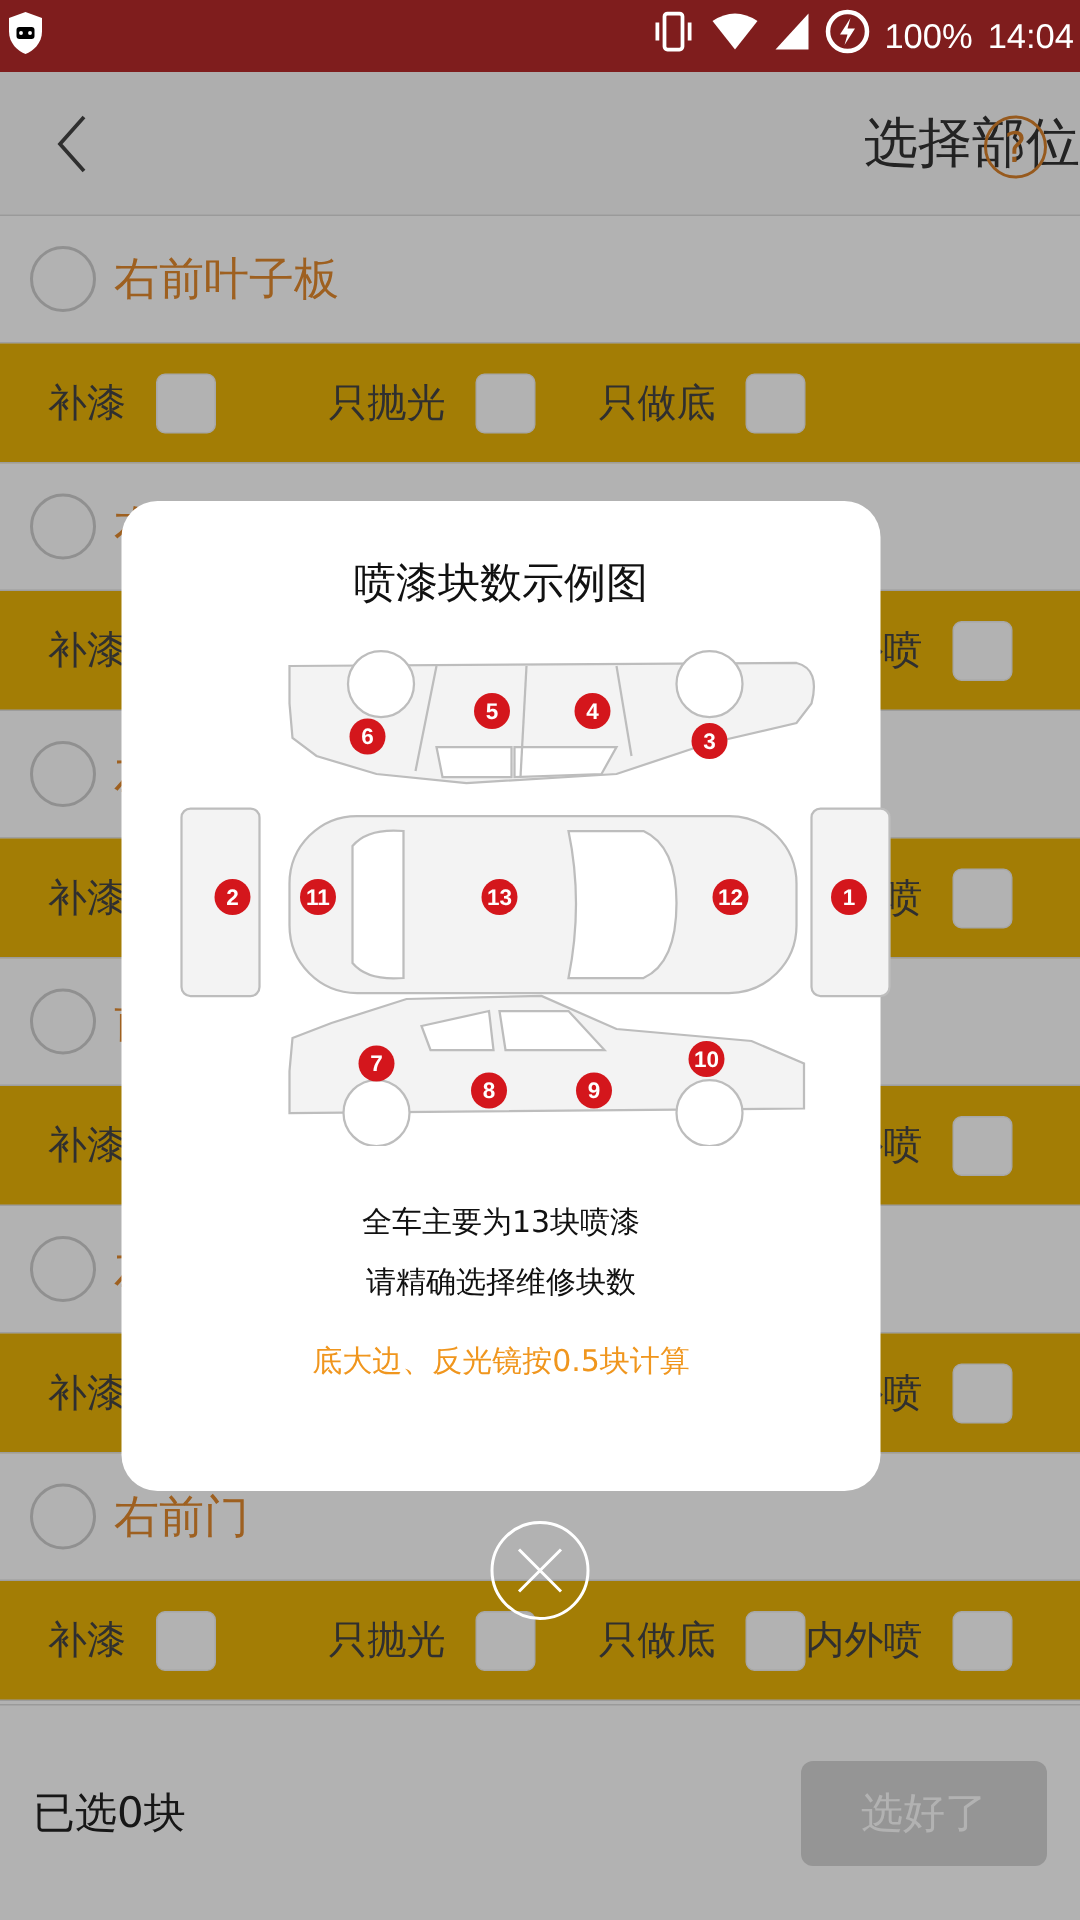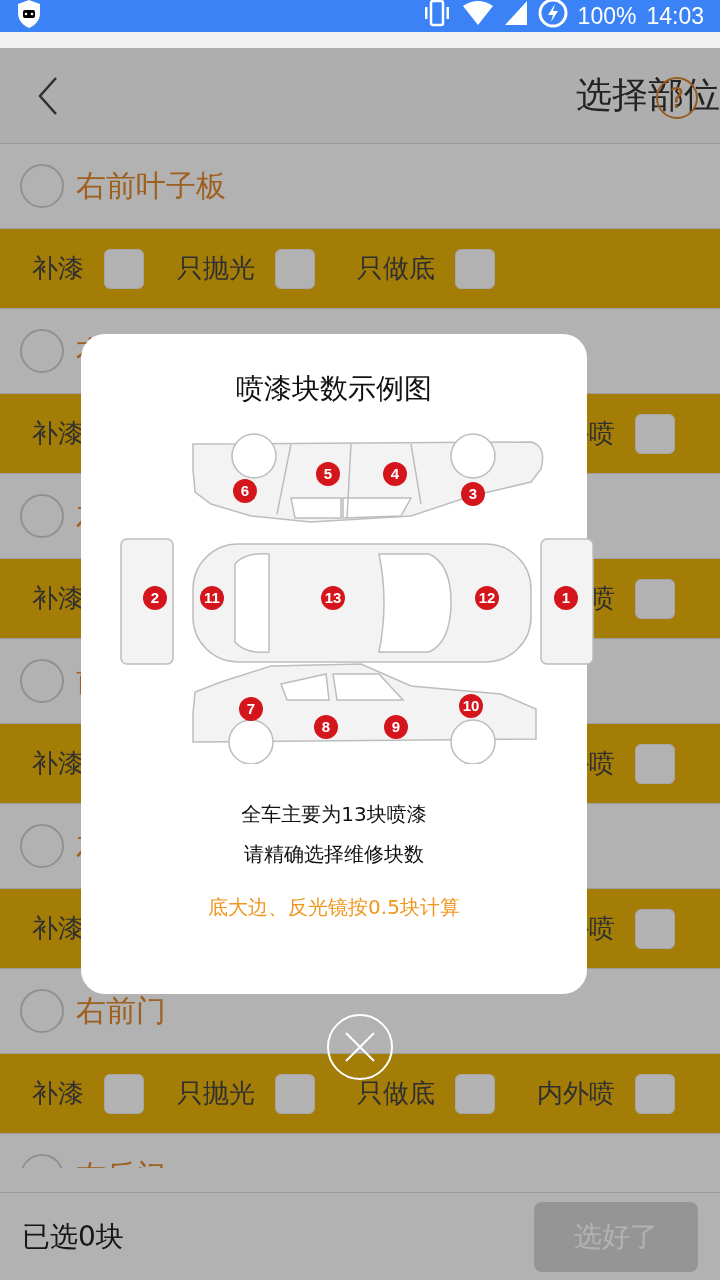--- a/index.html
+++ b/index.html
@@ -1,41 +1,41 @@
 <!DOCTYPE html>
 <html><head>
 <meta charset="utf-8">
 <style>
   * { box-sizing: border-box; margin: 0; padding: 0; }
   html, body { width: 720px; height: 1280px; overflow: hidden; }
   body { font-family: "DejaVu Sans", "Liberation Sans", sans-serif; background: #f2f2f2; position: relative; }
 
-  .statusbar { position: absolute; top: 0; left: 0; width: 720px; height: 32px; background: #3b82f6; color: #fff; display: flex; align-items: center; padding: 0 16px; }
+  .statusbar { position: absolute; top: 0; left: 0; width: 720px; height: 48px; background: #7f1d1d; color: #fff; display: flex; align-items: center; padding: 0 4px; }
   .statusbar .left { flex: 1; display: flex; align-items: center; }
   .statusbar .right { display: flex; align-items: center; gap: 10px; font-size: 23px; font-family: "Liberation Sans", sans-serif; }
   .sb-icon { display: inline-block; }
 
   .app { position: absolute; top: 48px; left: 0; width: 720px; height: 1232px; background: #fff; }
   .header { height: 96px; display: flex; align-items: center; justify-content: flex-end; position: relative; background: #fafafa; border-bottom: 1px solid #ddd; }
   .header .back { position: absolute; left: 30px; top: 28px; width: 40px; height: 40px; }
   .header .title { font-size: 36px; color: #333; }
   .header .help { position: absolute; right: 22px; top: 29px; width: 42px; height: 42px; border: 2px solid #d9822b; border-radius: 50%; color: #d9822b; font-size: 28px; display: flex; align-items: center; justify-content: center; }
 
   .list { position: absolute; top: 96px; left: 0; width: 720px; height: 1024px; overflow: hidden; }
   .part-head { height: 85px; display: flex; align-items: center; padding-left: 20px; background: #fff; border-bottom: 1px solid #e2e2e2; }
   .radio { width: 44px; height: 44px; border-radius: 50%; border: 2px solid #cfcfcf; margin-right: 12px; }
   .part-name { font-size: 30px; color: #e28a2e; }
   .part-opts { height: 80px; display: flex; align-items: center; background: #eab308; border-bottom: 1px solid #e0e0e0; padding-left: 32px; }
   .opt { display: flex; align-items: center; margin-right: 38px; }
   .opt-label { font-size: 26px; color: #444; }
   .opt-box { width: 40px; height: 40px; background: #fff; border-radius: 6px; margin-left: 20px; border: 1px solid #f0f0f0; }
   .opt.w2 { width: 145px; margin-right: 0; }
-  .opt.w3 { width: 180px; margin-right: 0; }
-
-  .bottombar { position: absolute; bottom: 0; left: 0; width: 720px; height: 88px; background: #fff; border-top: 1px solid #ddd; display: flex; align-items: center; padding: 0 22px; }
+  .opt.w3 { width: 180px; margin-right: 0; justify-content: flex-end; }
+
+  .bottombar { position: absolute; bottom: 0; left: 0; width: 720px; height: 144px; background: #fff; border-top: 1px solid #ddd; display: flex; align-items: center; padding: 0 22px; }
   .selected-count { font-size: 28px; color: #222; flex: 1; }
   .confirm-btn { width: 164px; height: 70px; border-radius: 8px; background: #d6d6d6; color: #fff; font-size: 28px; display: flex; align-items: center; justify-content: center; }
 
   .overlay { position: absolute; top: 48px; left: 0; width: 720px; height: 1232px; background: rgba(0,0,0,0.3); }
 
   .modal { position: absolute; left: 81px; top: 334px; width: 506px; height: 660px; background: #fff; border-radius: 24px; }
   .modal-title { position: absolute; top: 36px; width: 100%; text-align: center; font-size: 28px; color: #111; }
   .car-diagram { position: absolute; left: 30px; top: 90px; width: 500px; height: 340px; }
   .main-text { position: absolute; top: 460px; width: 100%; text-align: center; font-size: 20px; color: #111; line-height: 40px; }
   .orange-note { position: absolute; top: 560px; width: 100%; text-align: center; font-size: 20px; color: #f0961e; }
@@ -75,21 +75,21 @@
           <path d="M23 1 L23 25 L1 25 Z" fill="#fff"></path>
         </svg>
     </span>
     <span class="sb-icon">
       <svg width="30" height="30" viewBox="0 0 30 30">
           <circle cx="15" cy="15" r="13" fill="none" stroke="#fff" stroke-width="3"></circle>
           <path d="M17 6 L10 17 L15 17 L13 24 L20 13 L15 13 Z" fill="#fff"></path>
         </svg>
     </span>
     <span>100%</span>
-    <span>14:03</span>
+    <span>14:04</span>
   </div>
 </div>
 
 <div class="app">
   <div class="header">
     <span class="back">
       <svg width="40" height="40" viewBox="0 0 40 40">
           <path d="M26 2 L10 20 L26 38" fill="none" stroke="#444" stroke-width="2.5"></path>
         </svg>
     </span>

